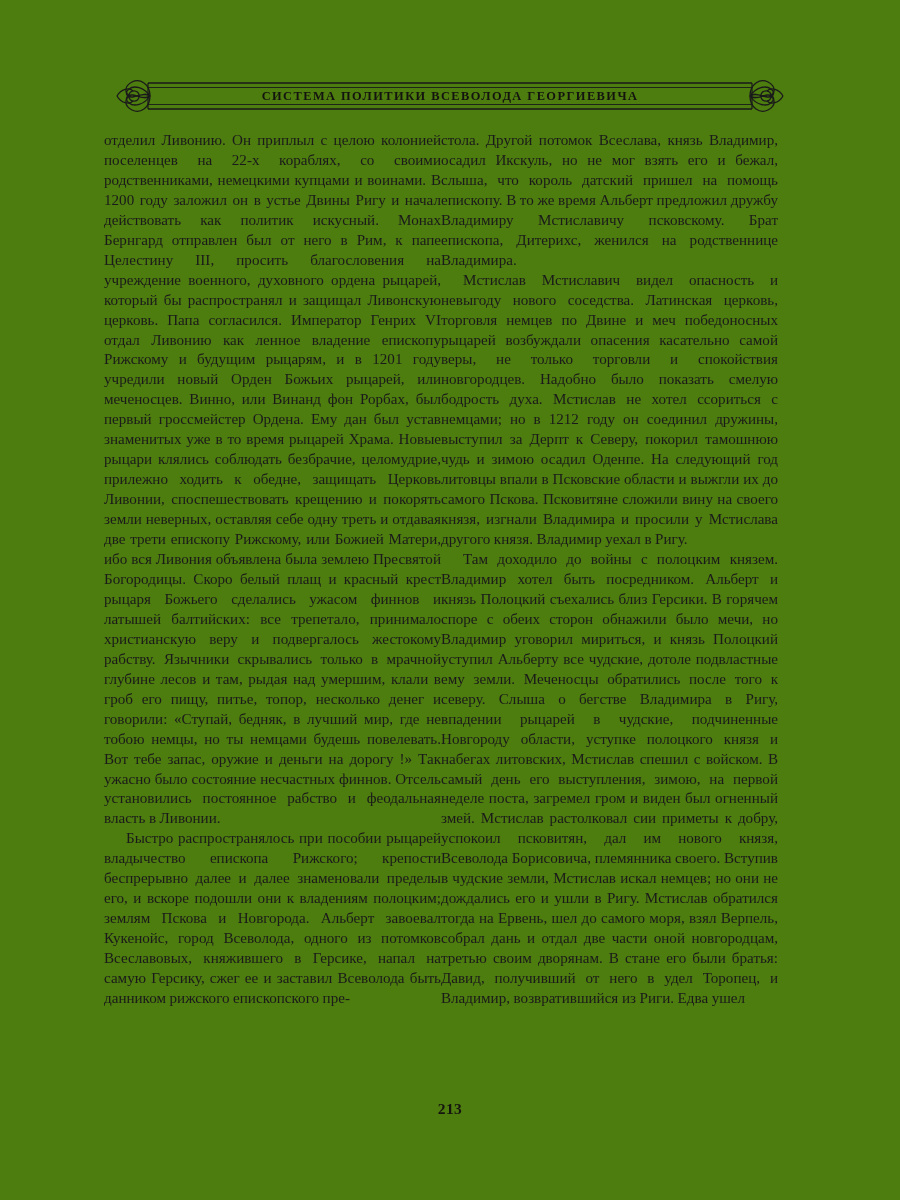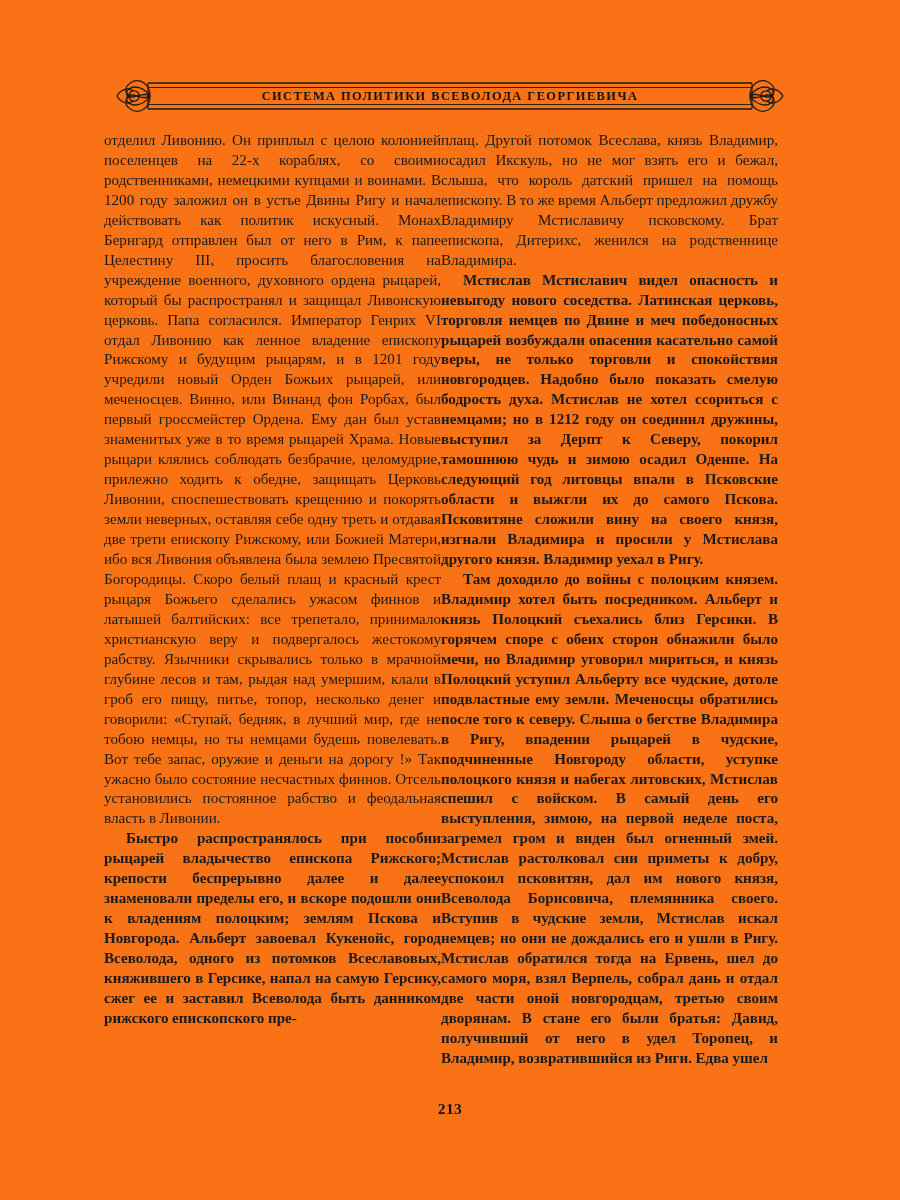--- a/index.html
+++ b/index.html
@@ -4,21 +4,21 @@
 <style>
   html, body {
     margin: 0;
     padding: 0;
     background: #ffffff;
   }
   .page {
     position: relative;
     width: 900px;
     height: 1200px;
-    background: #f97316;
+    background: #4d7c0f;
     overflow: hidden;
     font-family: "Liberation Serif", "DejaVu Serif", serif;
     color: #1a1a1a;
   }
 
   
   .runhead {
     position: absolute;
     left: 104px;
     top: 74px;
@@ -69,21 +69,20 @@
     font-size: 15.1px;
     line-height: 19.95px;
     hyphens: manual;
     word-spacing: -0.2px;
   }
   .column p.indent {
     text-indent: 22px;
   }
   .column p + p {
     margin-top: 0;
-    font-weight: bold;
   }
 
   
   .folio {
     position: absolute;
     left: 0;
     top: 1100px;
     width: 900px;
     text-align: center;
     font-size: 15.5px;
@@ -131,21 +130,21 @@
   </div>
 
   <div class="columns">
 
     <div class="column">
       <p>отделил Ливонию. Он приплыл с целою колонией поселенцев на 22-х кораблях, со своими родственниками, немецкими купцами и воинами. В 1200 году заложил он в устье Двины Ригу и начал действовать как политик искусный. Монах Бернгард отправлен был от него в Рим, к папе Целестину III, просить благословения на учреждение военного, духовного ордена рыцарей, который бы распространял и защищал Ливонскую церковь. Папа согласился. Император Генрих VI отдал Ливонию как ленное владение епископу Рижскому и будущим рыцарям, и в 1201 году учредили новый Орден Божьих рыцарей, или меченосцев. Винно, или Винанд фон Рорбах, был первый гроссмейстер Ордена. Ему дан был устав знаменитых уже в то время рыцарей Храма. Новые рыцари клялись соблюдать безбрачие, целомудрие, прилежно ходить к обедне, защищать Церковь Ливонии, споспешествовать крещению и покорять земли неверных, оставляя себе одну треть и отдавая две трети епископу Рижскому, или Божией Матери, ибо вся Ливония объявлена была землею Пресвятой Богородицы. Скоро белый плащ и красный крест рыцаря Божьего сделались ужасом финнов и латышей балтийских: все трепетало, принимало христианскую веру и подвергалось жестокому рабству. Язычники скрывались только в мрачной глубине лесов и там, рыдая над умершим, клали в гроб его пищу, питье, топор, несколько денег и говорили: «Ступай, бедняк, в лучший мир, где не тобою немцы, но ты немцами будешь повелевать. Вот тебе запас, оружие и деньги на дорогу !» Так ужасно было состояние несчастных финнов. Отсель установились постоянное рабство и феодальная власть в Ливонии.</p>
       <p class="indent">Быстро распространялось при пособии рыцарей владычество епископа Рижского; крепости беспрерывно далее и далее знаменовали пределы его, и вскоре подошли они к владениям полоцким; землям Пскова и Новгорода. Альберт завоевал Кукенойс, город Всеволода, одного из потомков Всеславовых, княжившего в Герсике, напал на самую Герсику, сжег ее и заставил Всеволода быть данником рижского епископского пре-</p>
     </div>
 
     <div class="column">
-      <p>плащ. Другой потомок Всеслава, князь Владимир, осадил Икскуль, но не мог взять его и бежал, слыша, что король датский пришел на помощь епископу. В то же время Альберт предложил дружбу Владимиру Мстиславичу псковскому. Брат епископа, Дитерихс, женился на родственнице Владимира.</p>
+      <p>стола. Другой потомок Всеслава, князь Владимир, осадил Икскуль, но не мог взять его и бежал, слыша, что король датский пришел на помощь епископу. В то же время Альберт предложил дружбу Владимиру Мстиславичу псковскому. Брат епископа, Дитерихс, женился на родственнице Владимира.</p>
       <p class="indent">Мстислав Мстиславич видел опасность и невыгоду нового соседства. Латинская церковь, торговля немцев по Двине и меч победоносных рыцарей возбуждали опасения касательно самой веры, не только торговли и спокойствия новгородцев. Надобно было показать смелую бодрость духа. Мстислав не хотел ссориться с немцами; но в 1212 году он соединил дружины, выступил за Дерпт к Северу, покорил тамошнюю чудь и зимою осадил Оденпе. На следующий год литовцы впали в Псковские области и выжгли их до самого Пскова. Псковитяне сложили вину на своего князя, изгнали Владимира и просили у Мстислава другого князя. Владимир уехал в Ригу.</p>
       <p class="indent">Там доходило до войны с полоцким князем. Владимир хотел быть посредником. Альберт и князь Полоцкий съехались близ Герсики. В горячем споре с обеих сторон обнажили было мечи, но Владимир уговорил мириться, и князь Полоцкий уступил Альберту все чудские, дотоле подвластные ему земли. Меченосцы обратились после того к северу. Слыша о бегстве Владимира в Ригу, впадении рыцарей в чудские, подчиненные Новгороду области, уступке полоцкого князя и набегах литовских, Мстислав спешил с войском. В самый день его выступления, зимою, на первой неделе поста, загремел гром и виден был огненный змей. Мстислав растолковал сии приметы к добру, успокоил псковитян, дал им нового князя, Всеволода Борисовича, племянника своего. Вступив в чудские земли, Мстислав искал немцев; но они не дождались его и ушли в Ригу. Мстислав обратился тогда на Ервень, шел до самого моря, взял Верпель, собрал дань и отдал две части оной новгородцам, третью своим дворянам. В стане его были братья: Давид, получивший от него в удел Торопец, и Владимир, возвратившийся из Риги. Едва ушел</p>
     </div>
 
   </div>
 
   <div class="folio">213</div>
 
 </div>
 

